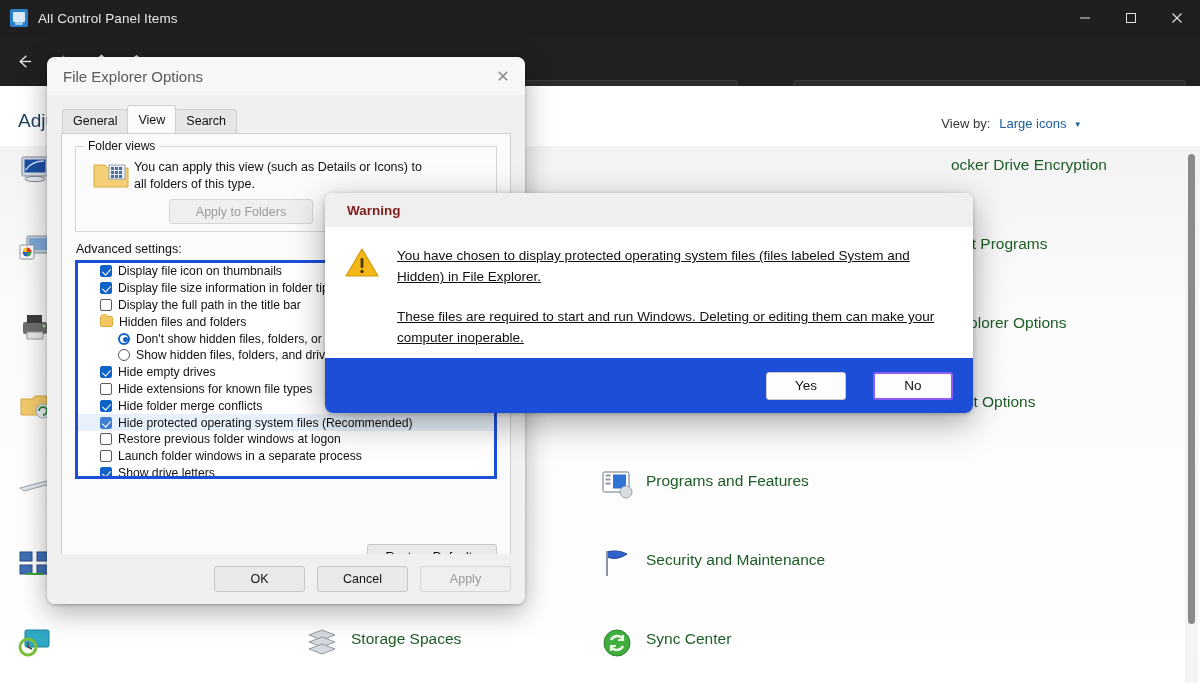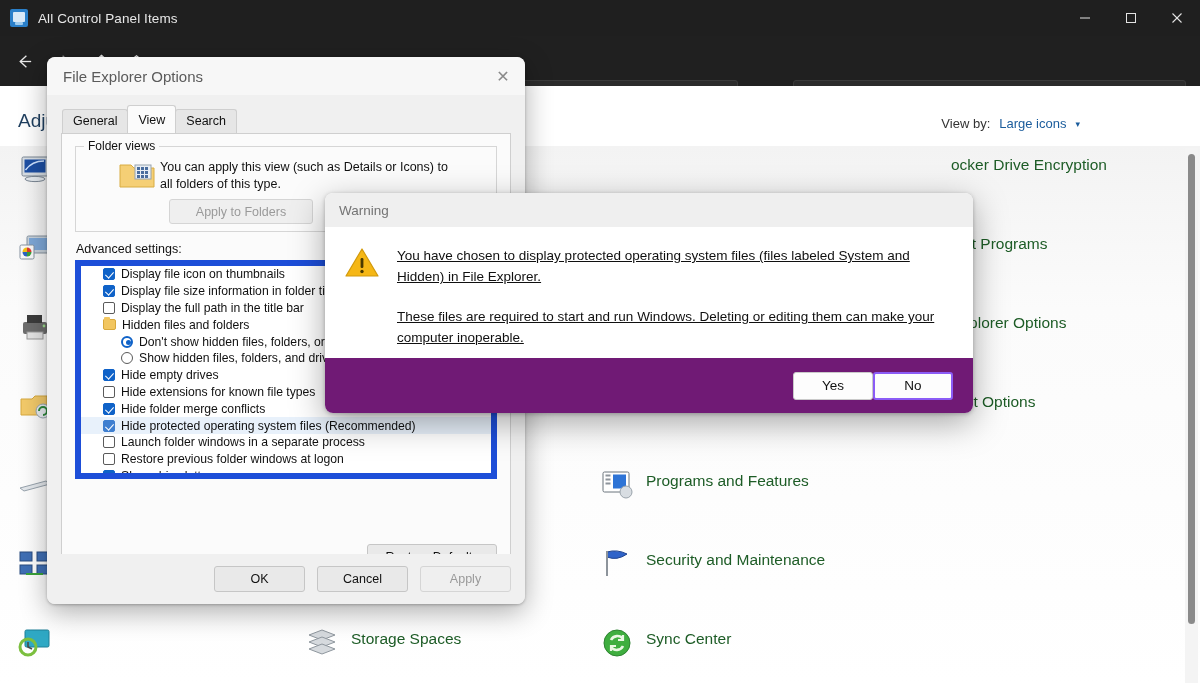--- a/index.html
+++ b/index.html
@@ -147,33 +147,33 @@
     height: 447px; position: relative;
   }
   .group {
     position: absolute; left: 13px; top: 12px; right: 13px; height: 86px;
     border: 1px solid #d6d6d6;
   }
   .group .gl {
     position: absolute; left: 8px; top: -8px; background: #fbfbfb; padding: 0 4px;
     font-size: 12px; color: #111;
   }
-  .folder-row { position: absolute; left: 16px; top: 12px; right: 10px; display: flex; gap: 4px; justify-content: center; }
+  .folder-row { position: absolute; left: 16px; top: 12px; right: 10px; display: flex; gap: 4px; }
   .folder-row .txt { font-size: 12.5px; color: #111; line-height: 17px; }
   .btn {
     font-size: 12.5px; color: #111; background: #e9e9e9; border: 1px solid #c6c6c6;
     border-radius: 3px; height: 25px; display: inline-flex; align-items: center;
     justify-content: center; padding: 0 12px;
   }
   .btn.disabled { color: #9a9a9a; background: #efefef; border-color: #d5d5d5; }
   .btn.apply-folders { position: absolute; left: 93px; top: 52px; width: 144px; }
   .adv-label { position: absolute; left: 14px; top: 108px; font-size: 12.5px; color: #111; }
   .adv-list {
     position: absolute; left: 13px; top: 126px; right: 13px; height: 219px;
-    border: 6px solid #1d4ed8; background: #fff; overflow: hidden;
+    border: 3px solid #1d4ed8; background: #fff; overflow: hidden;
   }
   .adv-row {
     display: flex; align-items: center; gap: 6px; height: 16.8px;
     font-size: 12.2px; color: #111; padding-left: 22px; white-space: nowrap;
   }
   .adv-row.indent { padding-left: 40px; }
   .adv-row.sel { background: #e8f1fb; }
   .cb {
     width: 12px; height: 12px; border: 1px solid #5a5a5a; background: #fff;
     border-radius: 2px; flex: none; position: relative;
@@ -213,32 +213,32 @@
   .warn {
     position: absolute; left: 325px; top: 193px; width: 648px; height: 220px;
     background: #fbfbfb; border-radius: 8px;
     box-shadow: 0 10px 34px rgba(0,0,0,.34), 0 1px 4px rgba(0,0,0,.25);
     overflow: hidden;
   }
   .warn-title {
     height: 34px; background: #efefef; display: flex; align-items: center;
     border-radius: 8px 8px 0 0;
   }
-  .warn-title .t { margin-left: 14px; font-size: 13.5px; color: #737373; }
+  .warn-title .t { margin-left: 22px; font-size: 13.5px; color: #7f1d1d; font-weight: bold; }
   .warn-body {
     background: #fff; height: 131px; display: flex; gap: 18px;
     padding: 18px 22px 0 20px;
   }
   .warn-ico { width: 34px; height: 32px; flex: none; margin-top: 2px; }
   .warn-text { font-size: 13.5px; color: #101010; line-height: 21px; }
   .warn-text p { margin: 0; text-decoration: underline; }
   .warn-text p.gap { margin-top: 19px; }
   .warn-foot {
-    height: 55px; background: #701a75; display: flex; align-items: center;
-    justify-content: flex-end; gap: 0; padding-right: 20px;
+    height: 55px; background: #1d4ed8; display: flex; align-items: center;
+    justify-content: flex-end; gap: 27px; padding-right: 20px;
   }
   .warn-foot .btn { width: 80px; height: 28px; background: #fdfdfd; border-color: #cacaca; font-size: 13.5px; }
   .warn-foot .btn.default { border: 2px solid #8b5cf6; }
 </style>
 </head>
 <body>
 
 <div id="root">
 
   <div class="titlebar">
@@ -635,25 +635,25 @@
         <div class="adv-row">
           <span class="cb on"></span>
           <span>Hide folder merge conflicts</span>
         </div>
         <div class="adv-row sel">
           <span class="cb on dim"></span>
           <span>Hide protected operating system files (Recommended)</span>
         </div>
         <div class="adv-row">
           <span class="cb"></span>
+          <span>Restore previous folder windows at logon</span>
+        </div>
+        <div class="adv-row">
+          <span class="cb"></span>
           <span>Launch folder windows in a separate process</span>
-        </div>
-        <div class="adv-row">
-          <span class="cb"></span>
-          <span>Restore previous folder windows at logon</span>
         </div>
         <div class="adv-row">
           <span class="cb on"></span>
           <span>Show drive letters</span>
         </div>
       </div>
 
       <div class="btn restore-def">Restore Defaults</div>
     </div>
 

